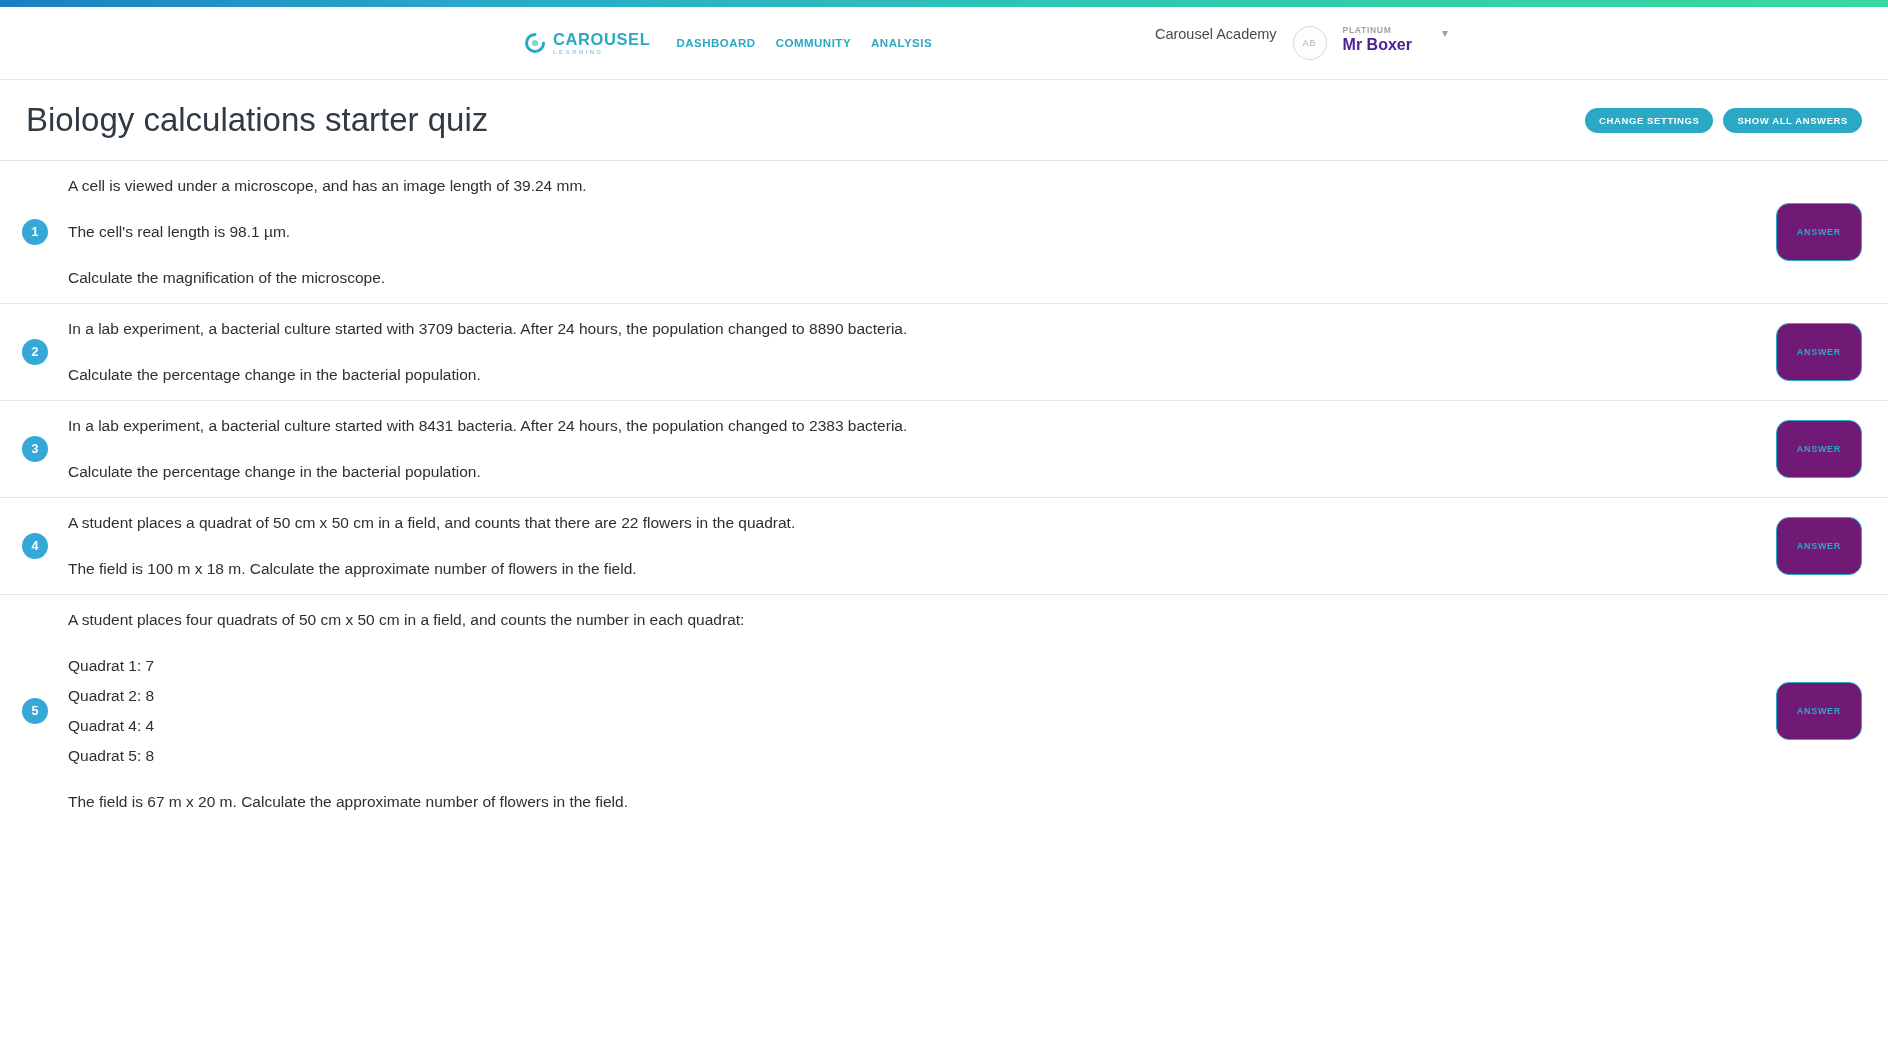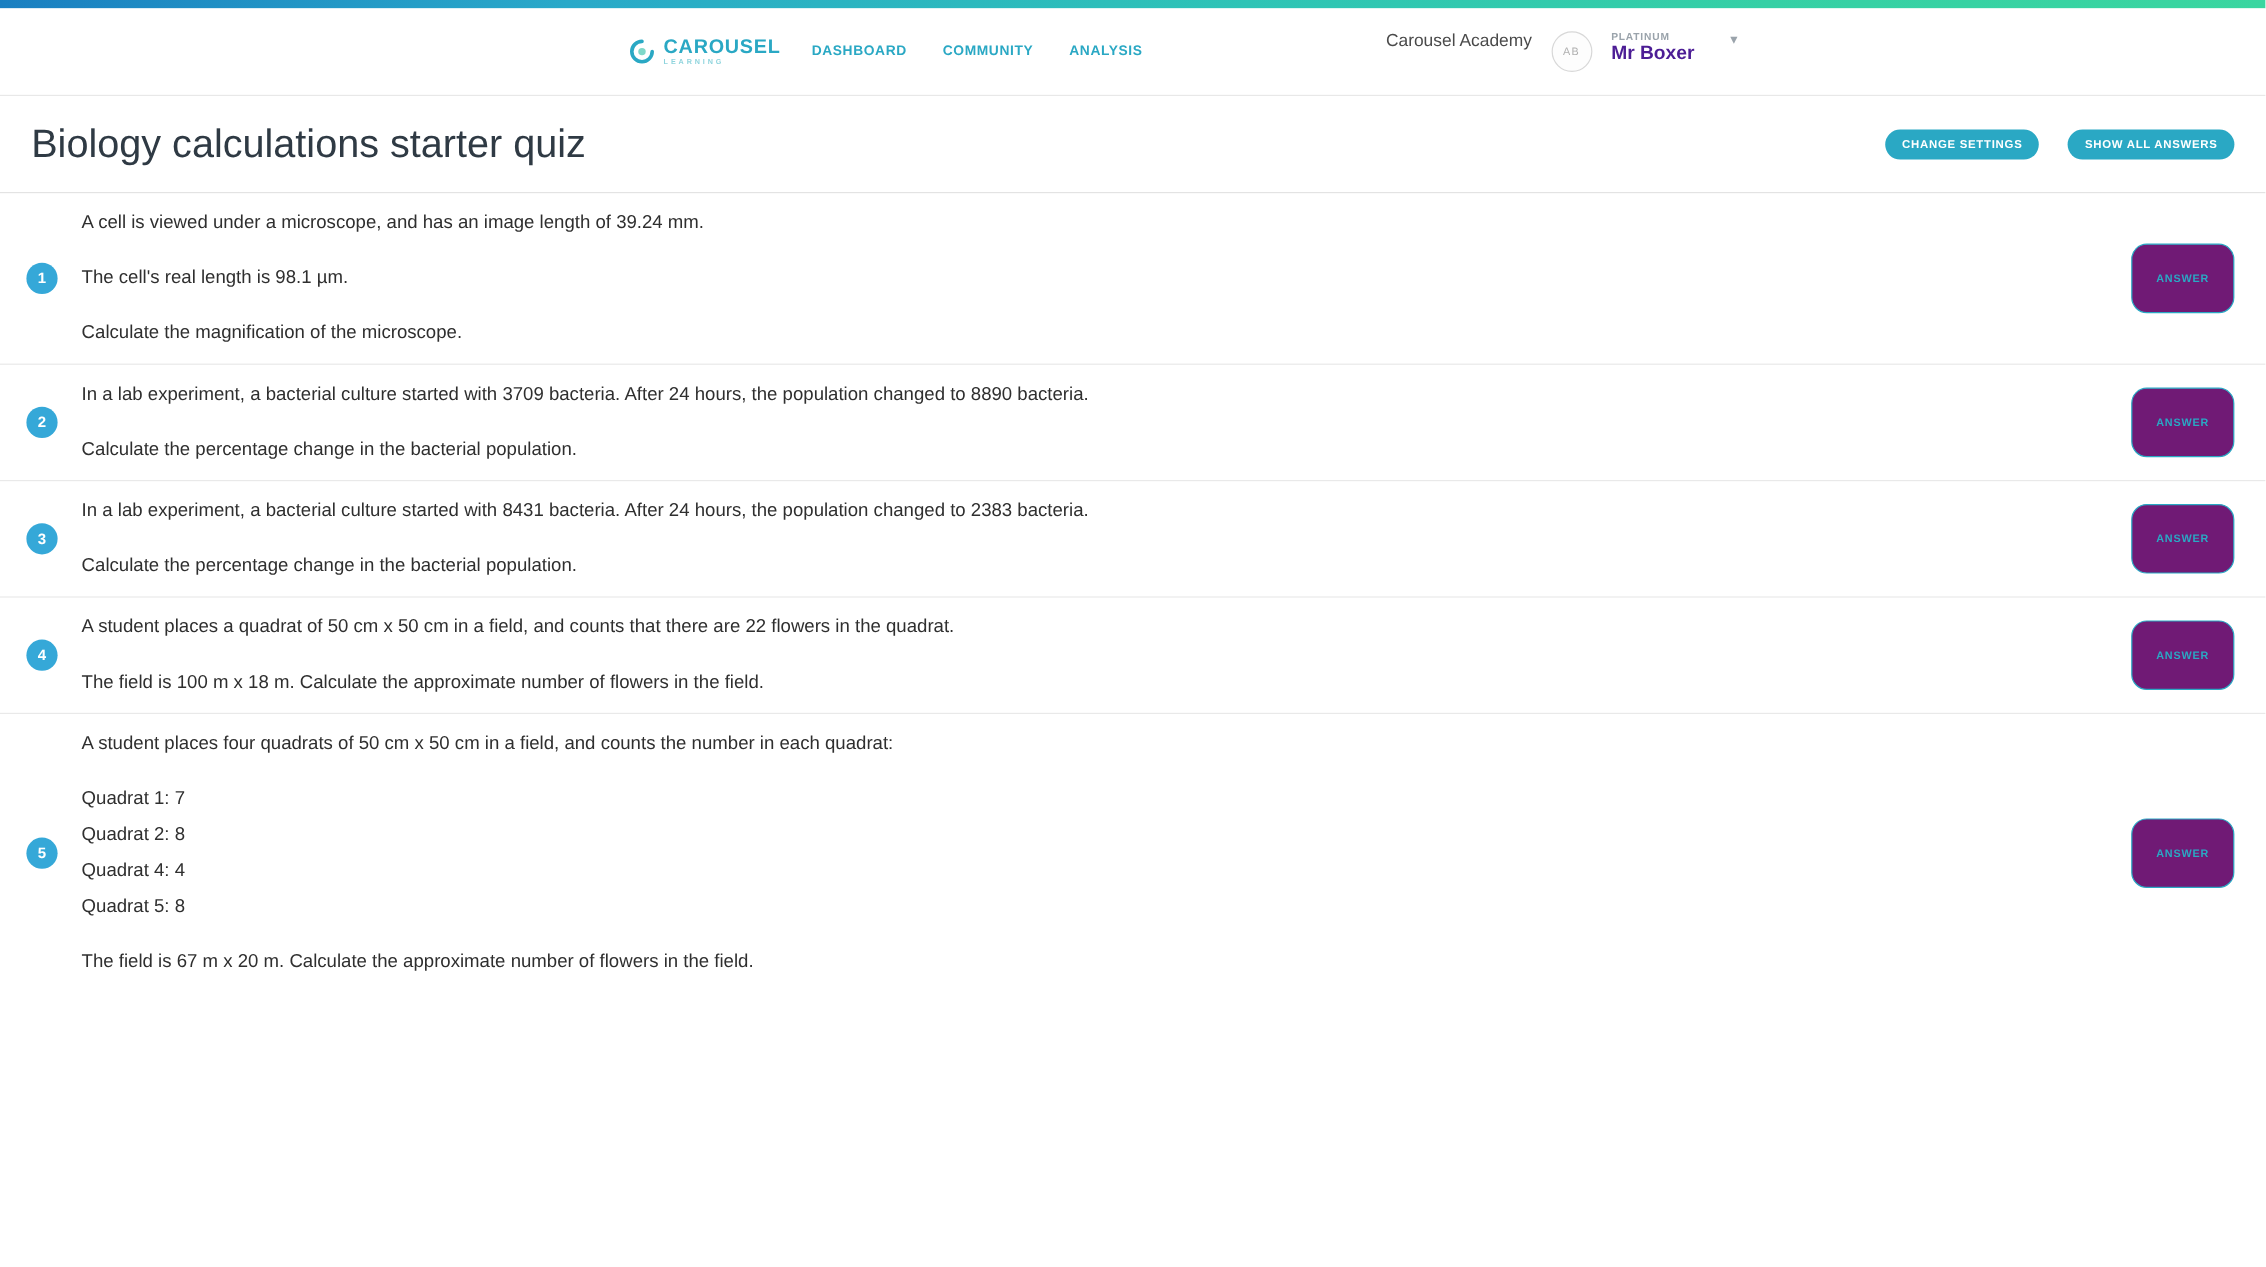--- a/index.html
+++ b/index.html
@@ -55,21 +55,21 @@
   .logo-sub {
     font-size: 6px;
     font-weight: bold;
     color: #8fd4dd;
     letter-spacing: 2.4px;
     margin-top: 2px;
   }
   .nav-links {
     display: flex;
     align-items: center;
-    gap: 30px;
+    gap: 20px;
     margin-left: 26px;
   }
   .nav-link {
     font-size: 11.5px;
     font-weight: bold;
     color: #2aa8c4;
     letter-spacing: 0.5px;
     text-decoration: none;
     cursor: pointer;
   }
@@ -126,21 +126,21 @@
     padding: 0 26px 0 26px;
     height: 80px;
   }
   .page-title {
     font-size: 33px;
     color: #2f3a44;
     font-weight: normal;
   }
   .head-actions {
     display: flex;
-    gap: 24px;
+    gap: 10px;
     align-items: center;
   }
   .pill-btn {
     background: #2aa8c4;
     color: #ffffff;
     border: none;
     border-radius: 13px;
     font-size: 9.5px;
     font-weight: bold;
     letter-spacing: 0.6px;

